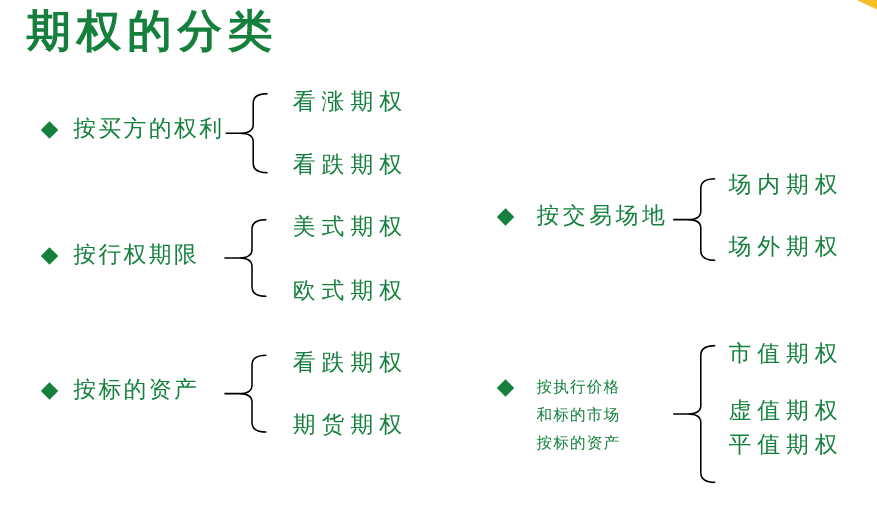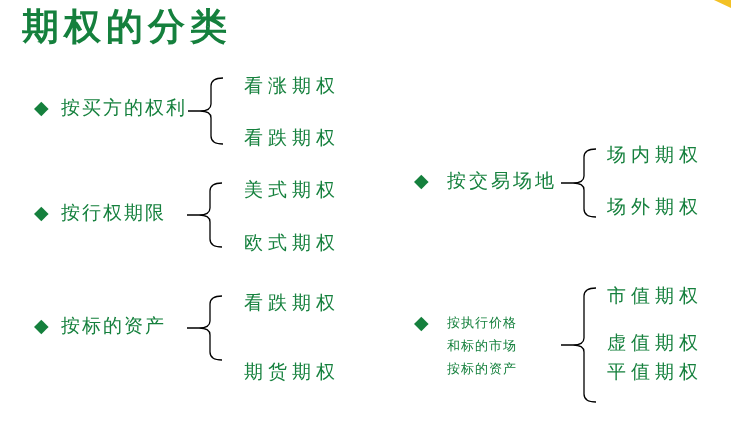--- a/index.html
+++ b/index.html
@@ -87,21 +87,21 @@
     <span class="leaf" style="left:244px;top:232px">欧式期权</span>
   </div>
 
   <div>
     <span class="bullet" style="left:34px;top:316px">◆</span>
     <span class="label" style="left:61px;top:315px">按标的资产</span>
     <svg class="brace" style="left:186px;top:295px" width="38" height="66" viewBox="0 0 38 66">
       <path d="M36,1 Q24,1 24,9 L24,26 Q24,33 13,33 Q24,33 24,40 L24,57 Q24,65 36,65 M1,33 L13,33"></path>
     </svg>
     <span class="leaf" style="left:244px;top:292px">看跌期权</span>
-    <span class="leaf" style="left:244px;top:361px">期货期权</span>
+    <span class="leaf" style="left:244px;top:344px">期货期权</span>
   </div>
 
   <div>
     <span class="bullet" style="left:414px;top:171px">◆</span>
     <span class="label" style="left:447px;top:170px;letter-spacing:3px">按交易场地</span>
     <svg class="brace" style="left:560px;top:148px" width="38" height="70" viewBox="0 0 38 70">
       <path d="M36,1 Q24,1 24,9 L24,28 Q24,35 13,35 Q24,35 24,42 L24,61 Q24,69 36,69 M1,35 L13,35"></path>
     </svg>
     <span class="leaf" style="left:607px;top:144px">场内期权</span>
     <span class="leaf" style="left:607px;top:196px">场外期权</span>

